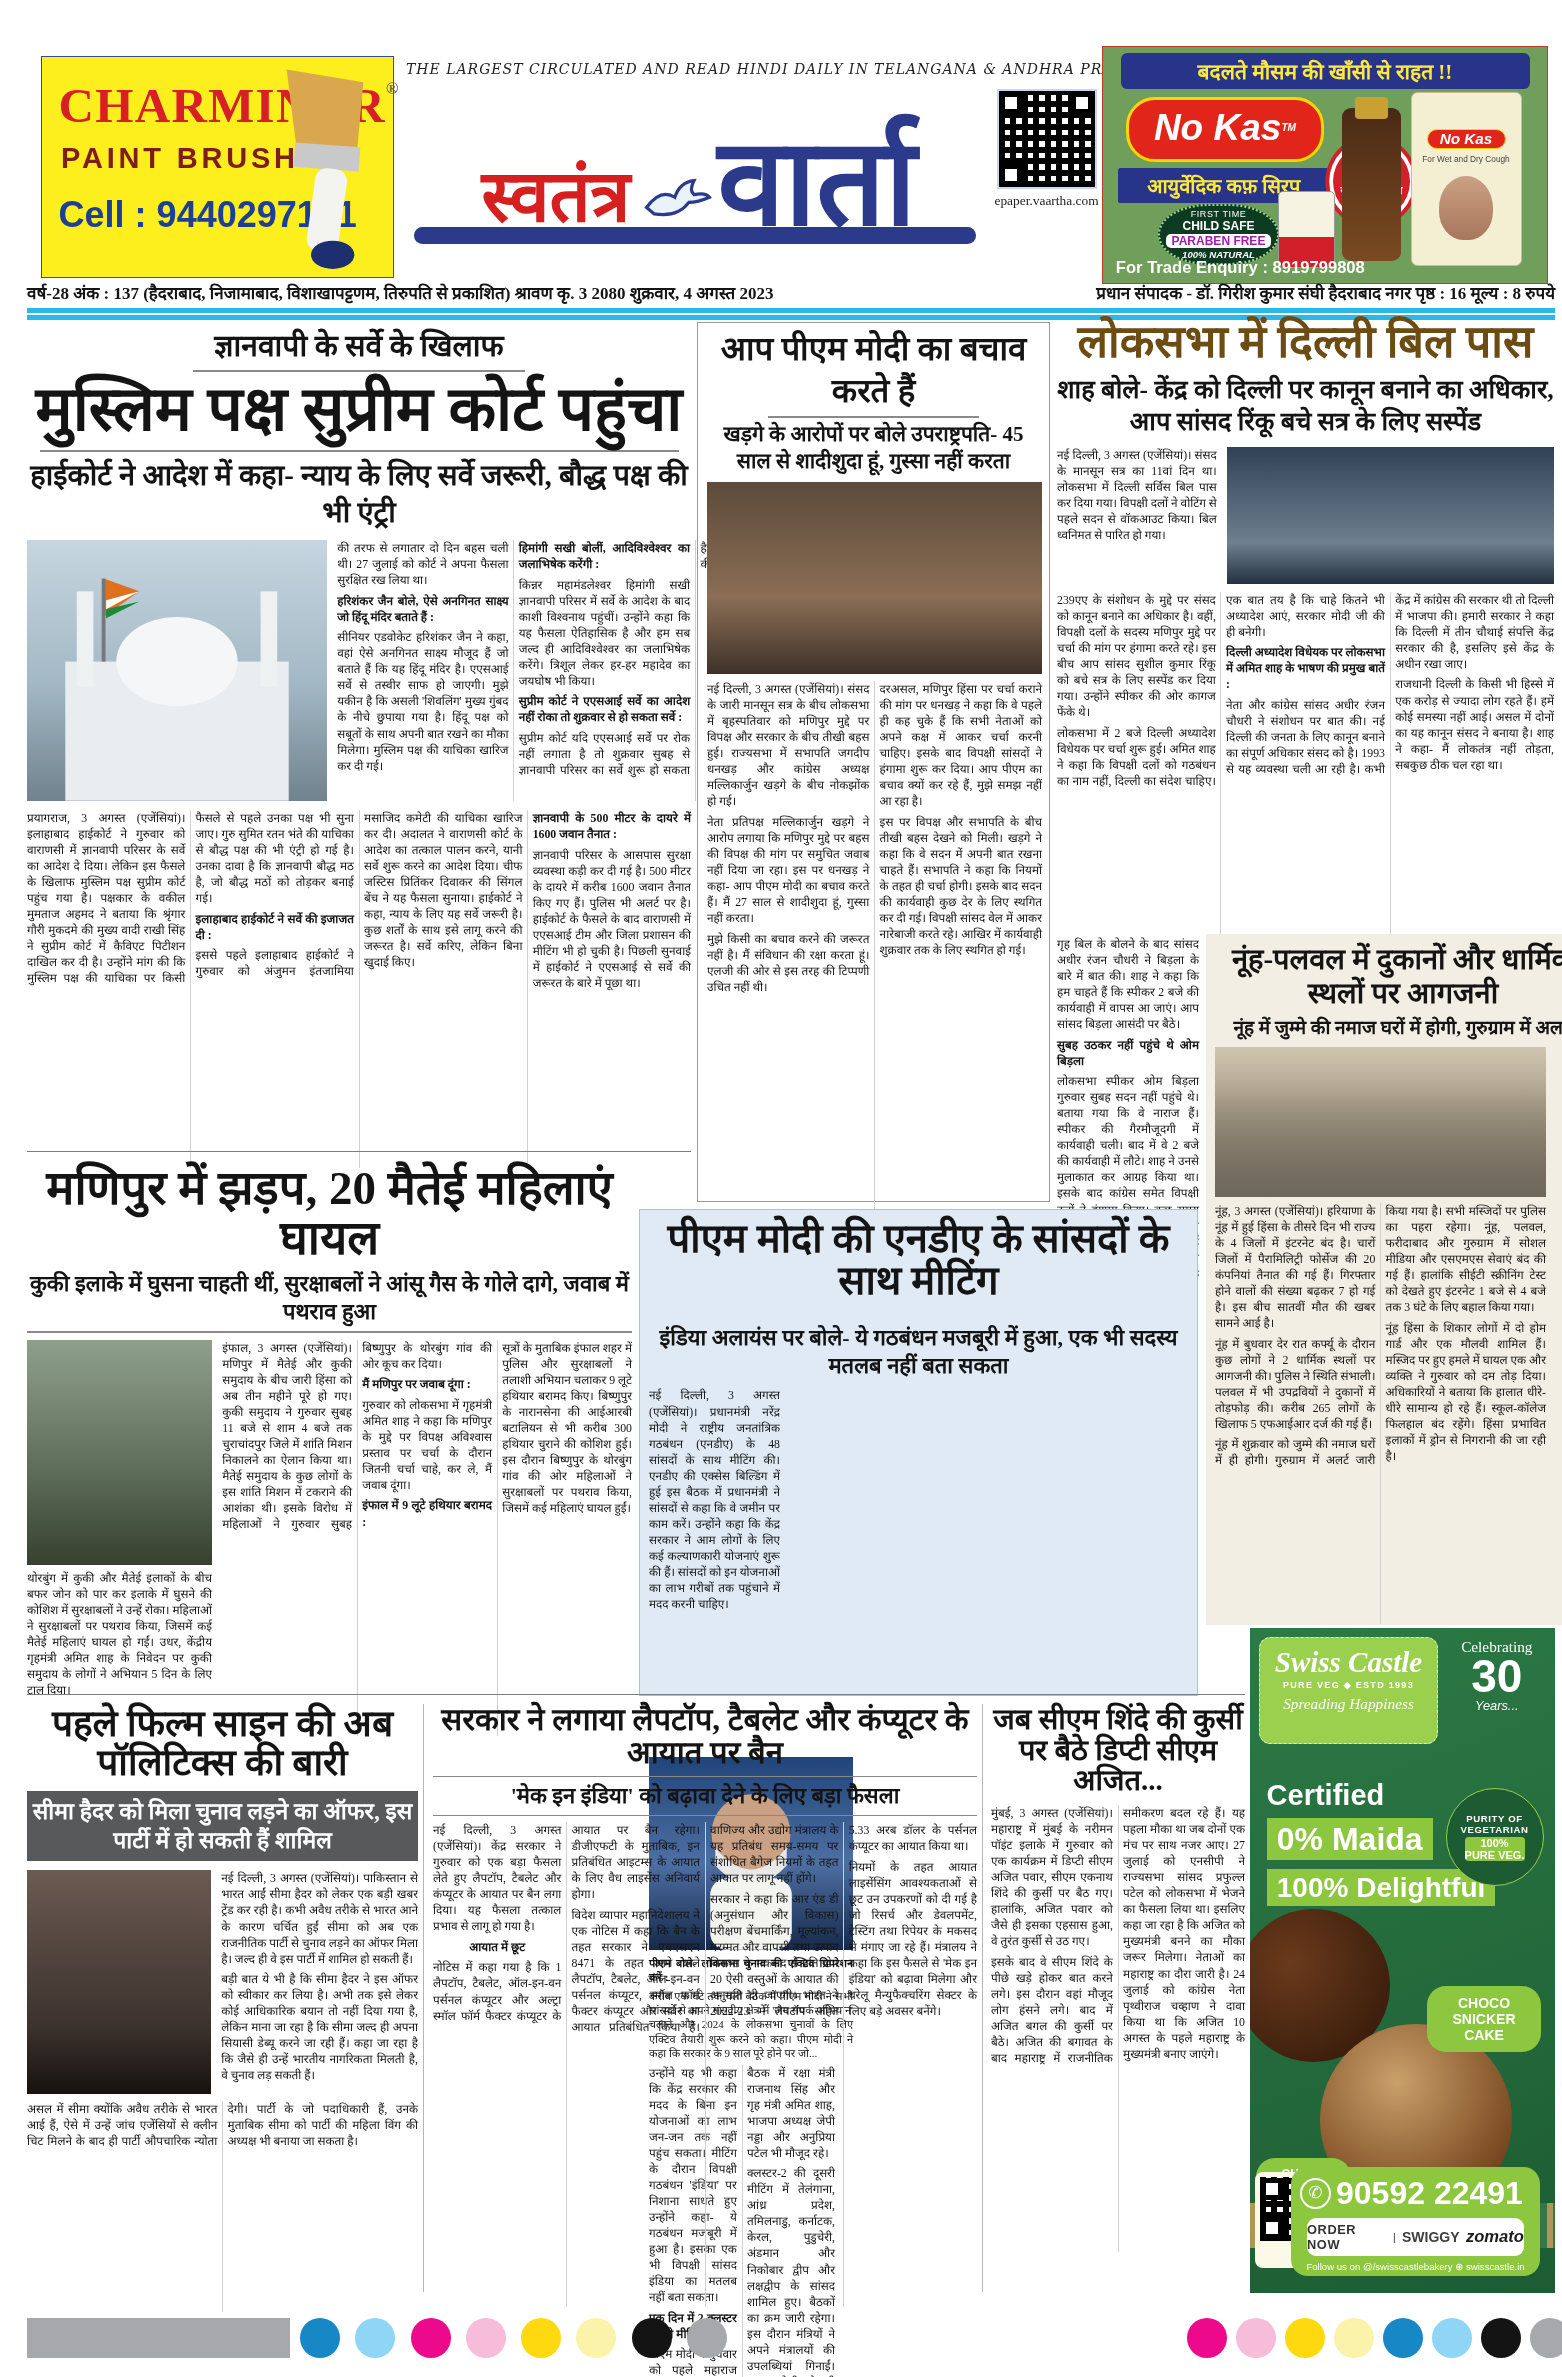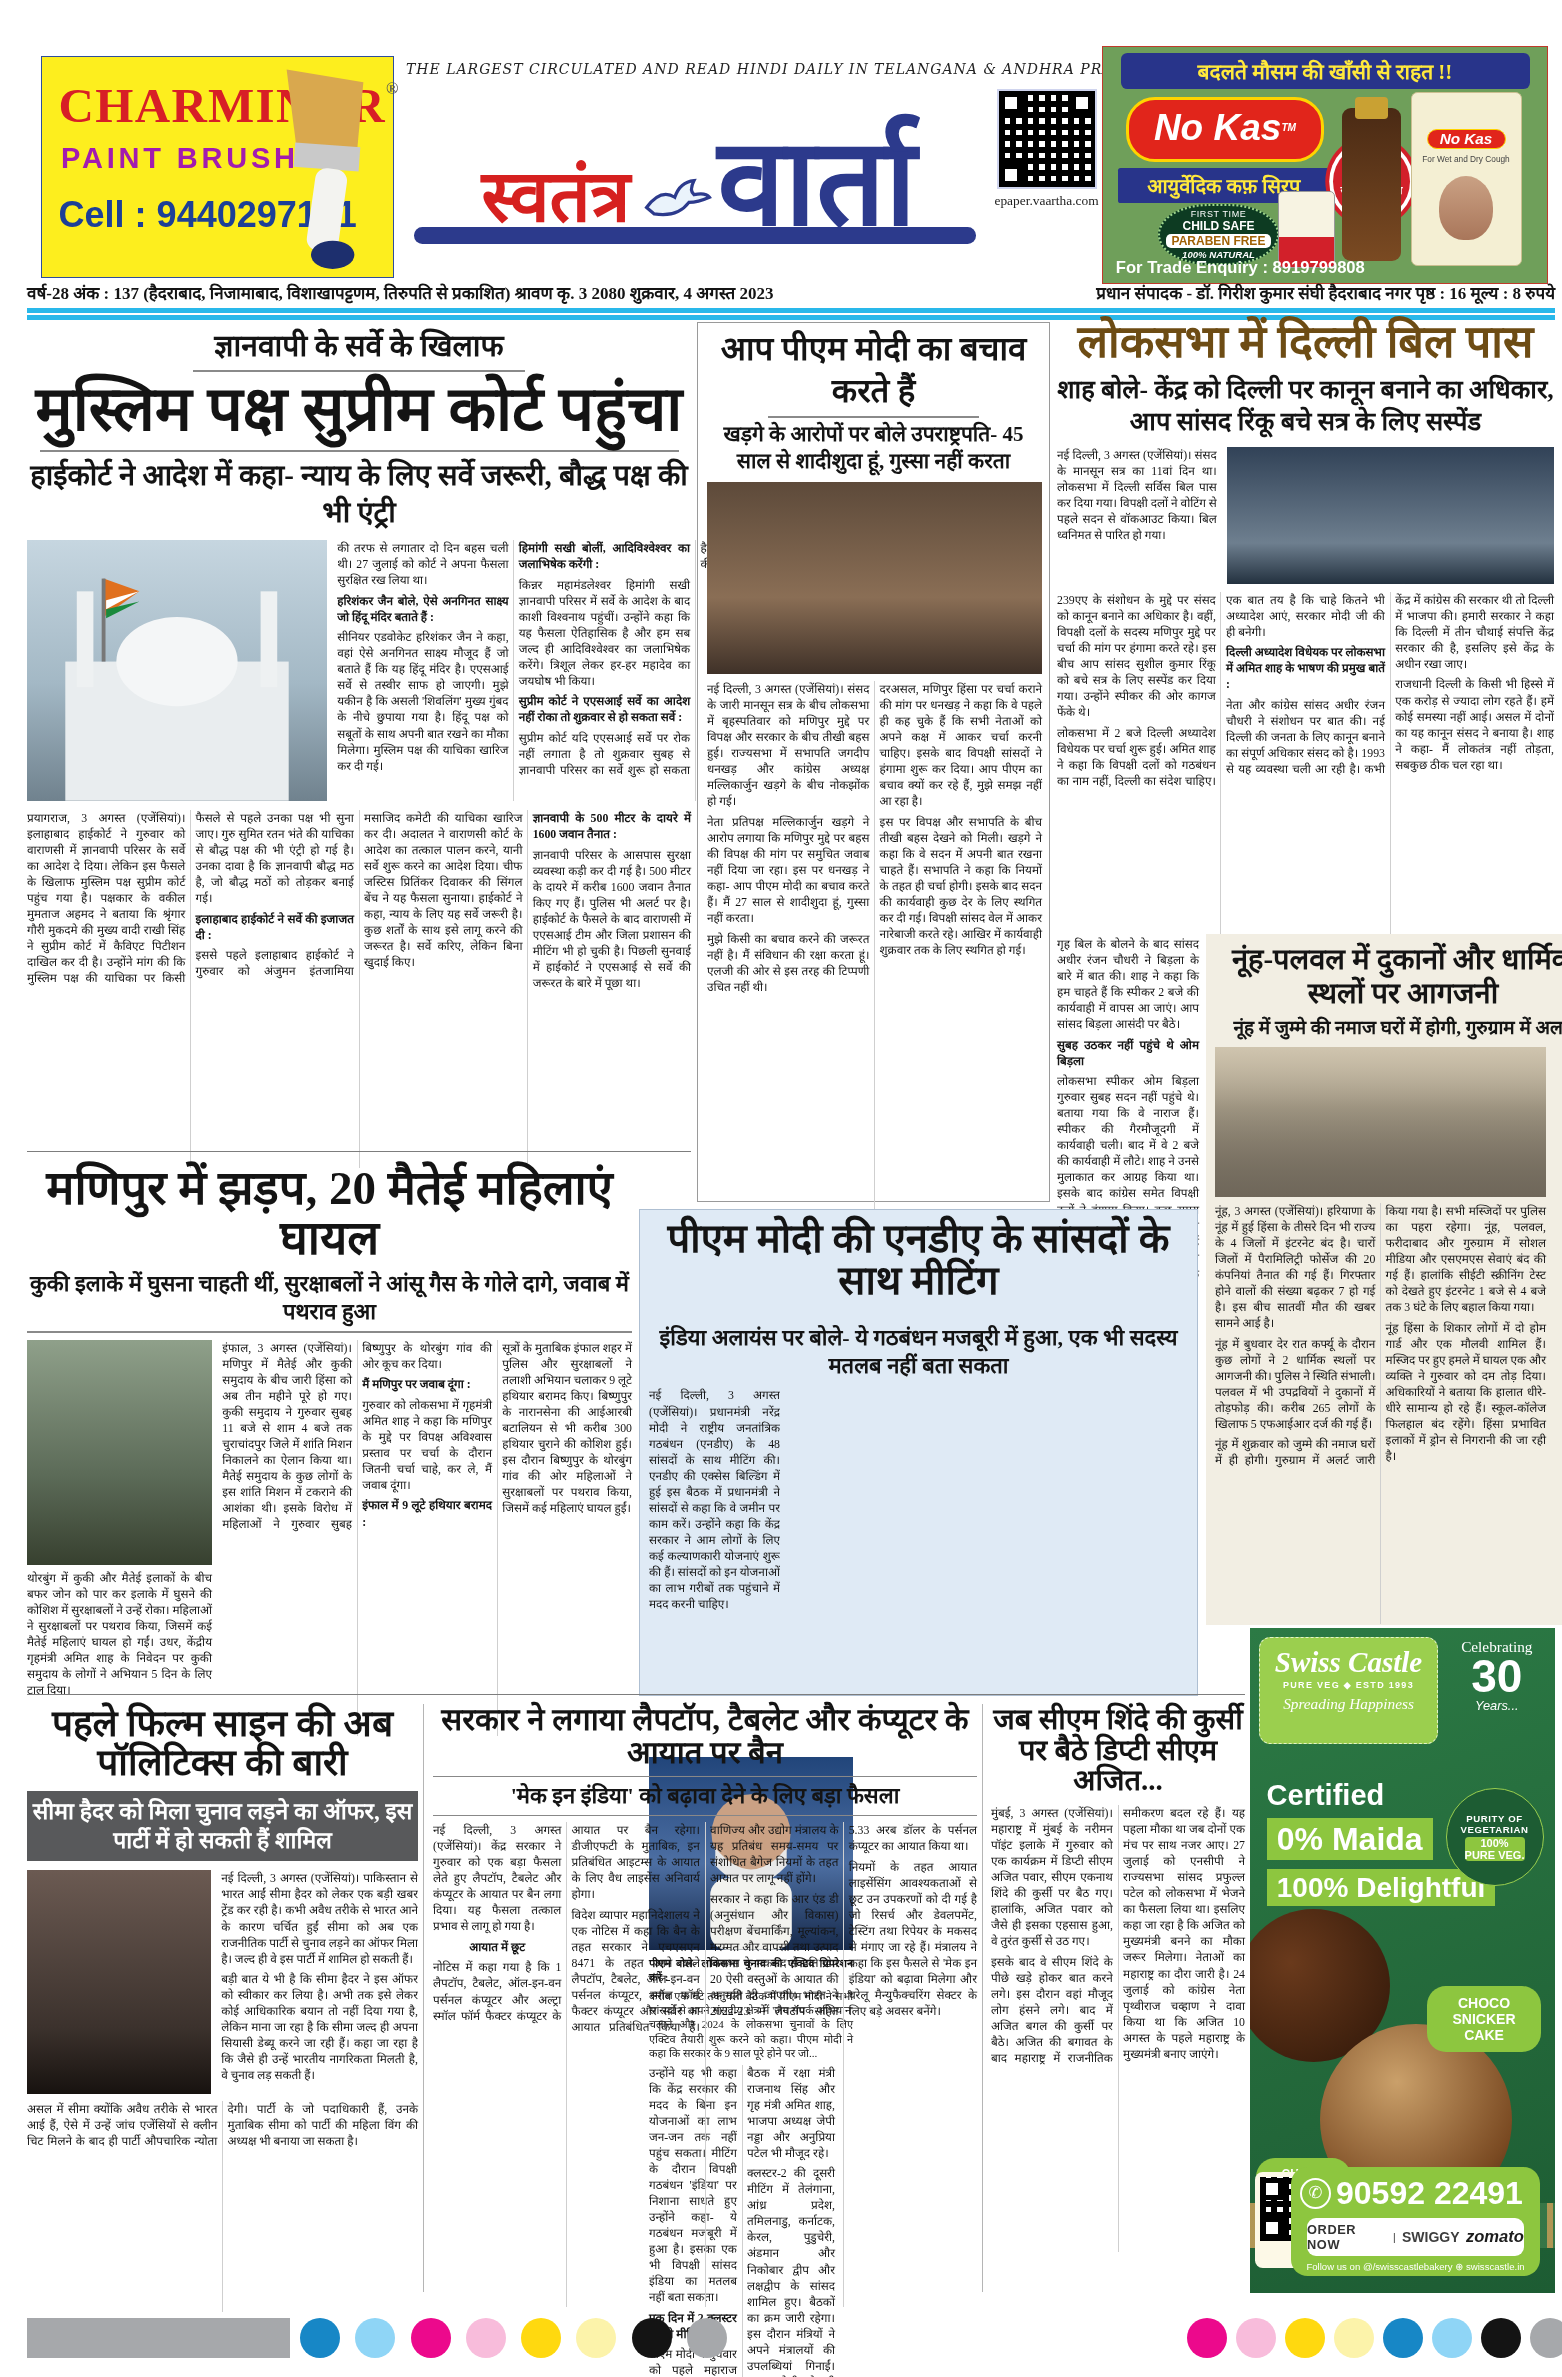--- a/index.html
+++ b/index.html
@@ -4,21 +4,21 @@
 <style>
   html,body{margin:0;padding:0;background:#d9d9d9;}
   #page{position:relative;width:1563px;height:2377px;background:#ffffff;
         font-family:"Liberation Serif","DejaVu Serif",serif;color:#141414;overflow:hidden;}
   .abs{position:absolute;}
   .ctr{text-align:center;}
   
   #charminar{left:41px;top:56px;width:353px;height:222px;background:#fdee1e;border:1.9px solid #2e4d9b;box-sizing:border-box;}
   #charminar .brand{font-size:49px;font-weight:bold;color:#d71f26;letter-spacing:1.3px;line-height:1;margin:24px 0 0 16.6px;font-family:"Liberation Serif",serif;}
   #charminar .reg{font-size:16.6px;vertical-align:top;color:#555;}
-  #charminar .prod{font-size:29px;font-weight:bold;color:#a21caf;letter-spacing:3.8px;margin:11.5px 0 0 19px;font-family:"Liberation Sans",sans-serif;}
+  #charminar .prod{font-size:29px;font-weight:bold;color:#7f1d1d;letter-spacing:3.8px;margin:11.5px 0 0 19px;font-family:"Liberation Sans",sans-serif;}
   #charminar .phone{font-size:36px;font-weight:bold;color:#1d3f97;margin:19px 0 0 16.6px;font-family:"Liberation Sans",sans-serif;}
   .brushSVG{position:absolute;right:3.8px;top:6.4px;}
   #masthead-tagline{left:406px;top:61px;width:594px;font-family:"DejaVu Serif",serif;font-style:italic;
       font-size:14px;letter-spacing:1px;white-space:nowrap;color:#222;}
   #logo-row{left:402px;top:80px;width:594px;height:150px;display:flex;align-items:flex-end;justify-content:center;gap:5.1px;}
   #logo-red{font-size:72px;font-weight:bold;color:#d6201f;line-height:.9;}
   #logo-blue{font-size:121px;font-weight:bold;color:#2c3a8c;line-height:.78;}
   #logo-bar{left:414px;top:227px;width:562px;height:16.6px;background:#2c3a8c;border-radius:8.3px;}
   #qr-epaper{left:992px;top:89px;width:109px;}
   .qr{position:relative;background:
@@ -34,21 +34,21 @@
       font-size:21px;font-weight:bold;text-align:center;padding:3.8px 0;}
   #nokas-logo{position:absolute;left:23px;top:50px;width:192px;height:59px;background:#e1251b;border:3.2px solid #ffd400;
       border-radius:29px;color:#fff;font-size:37px;font-weight:bold;font-style:italic;text-align:center;line-height:55px;font-family:"Liberation Sans",sans-serif;}
   #nokas-logo .tm{font-size:10.2px;vertical-align:top;}
   #nokas-prod{position:absolute;left:15.3px;top:121px;width:211px;background:#28348a;color:#ffe93c;font-size:20px;
       font-weight:bold;text-align:center;padding:3.8px 0;border-radius:2.6px;}
   #nokas-seal{position:absolute;left:55px;top:157px;width:121px;height:61px;background:#0d3b22;border-radius:50%/60%;
       color:#fff;text-align:center;font-family:"Liberation Sans",sans-serif;padding-top:2.6px;box-sizing:border-box;border:2.6px dotted #9fd78f;}
   #nokas-seal .s1{font-size:9px;letter-spacing:0.6px;}
   #nokas-seal .s2{font-size:12px;font-weight:bold;}
-  #nokas-seal .s3{font-size:12px;font-weight:bold;background:#fff;color:#a16207;margin:1.3px 6.4px;border-radius:5.1px;}
+  #nokas-seal .s3{font-size:12px;font-weight:bold;background:#fff;color:#a21caf;margin:1.3px 6.4px;border-radius:5.1px;}
   #nokas-seal .s4{font-size:9.6px;font-weight:bold;font-style:italic;}
   #nokas-trade{position:absolute;left:12.8px;bottom:5.1px;font-size:16.6px;font-weight:bold;color:#fff;font-family:"Liberation Sans",sans-serif;}
   #nokas-burst{position:absolute;left:230px;top:96px;width:77px;height:77px;background:#d2202a;border-radius:50%;
       box-shadow:0 0 0 3.8px #fff,0 0 0 7.7px #d2202a;color:#fff;text-align:center;font-size:11px;font-weight:bold;
       display:flex;align-items:center;justify-content:center;padding:3.8px;box-sizing:border-box;}
   .nokas-box{position:absolute;right:25.5px;top:45px;width:109px;height:172px;background:#f4efd3;border-radius:6.4px;border:1.3px solid #cbbf90;}
   .nokas-box .pill{margin:36px auto 0;width:77px;background:#e1251b;border:1.9px solid #ffd400;border-radius:12.8px;color:#fff;
       font-size:15.3px;font-weight:bold;font-style:italic;text-align:center;font-family:"Liberation Sans",sans-serif;}
   .nokas-box .note{font-size:8.3px;text-align:center;margin-top:5.1px;color:#444;font-family:"Liberation Sans",sans-serif;}
   .nokas-face{margin:11.5px auto 0;width:54px;height:64px;border-radius:50% 50% 45% 45%;background:linear-gradient(180deg,#caa184,#a9765a);}

